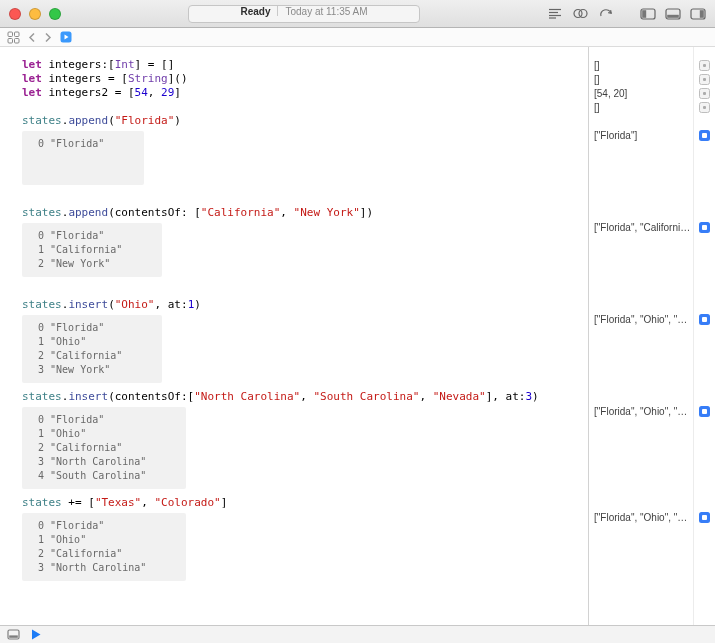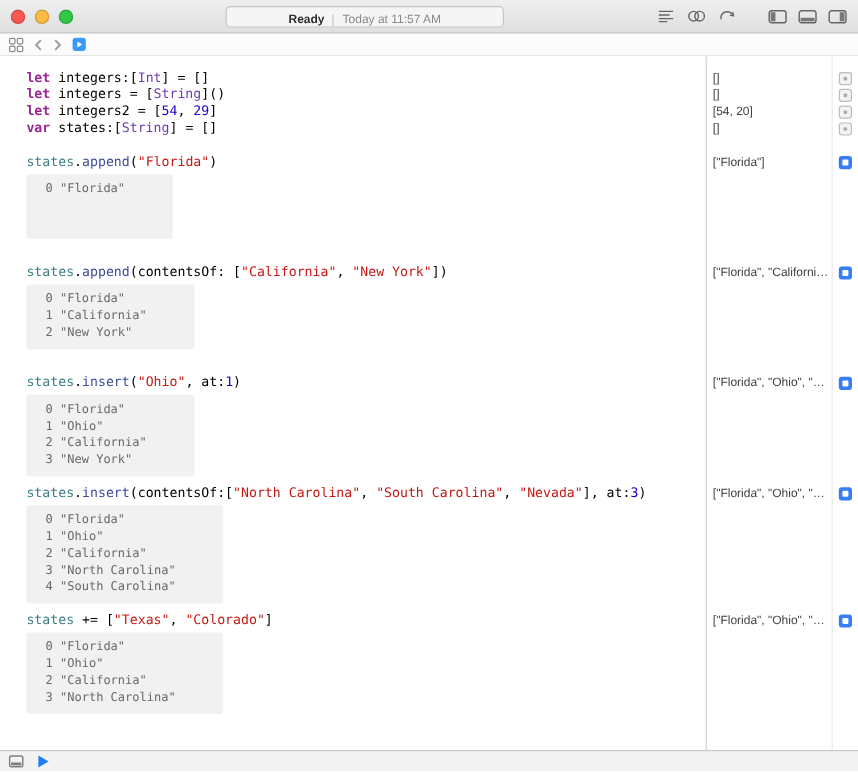--- a/index.html
+++ b/index.html
@@ -5,21 +5,21 @@
   * { box-sizing: border-box; margin: 0; padding: 0; }
   html, body { width: 715px; height: 643px; overflow: hidden;
     font-family: "Liberation Sans", sans-serif; background: #fff; }
 
   
   .toolbar { height: 28px; background: linear-gradient(#EFEFEF, #DFDFDF);
     border-bottom: 1px solid #B4B4B4; display: flex; align-items: center; padding: 0 9px; }
   .traffic-lights { display: flex; gap: 8px; align-items: center; }
   .tl { width: 12px; height: 12px; border-radius: 50%; border: 0.5px solid rgba(0,0,0,.18); display: inline-block; }
   .status-capsule { margin: 0 auto; min-width: 232px; height: 18px; background: #F5F5F5;
-    border: 1px solid #C6C6C6; border-radius: 4px; display: flex; align-items: flex-end;
+    border: 1px solid #C6C6C6; border-radius: 4px; display: flex; align-items: flex-start;
     justify-content: center; gap: 7px; font-size: 10px; }
   .status-ready { color: #2E2E2E; font-weight: bold; }
   .status-divider { width: 1px; height: 10px; background: #C9C9C9; }
   .status-time { color: #8A8A8A; }
   .toolbar-right { display: flex; align-items: center; gap: 9px; }
   .tb-btn { display: inline-flex; align-items: center; justify-content: center; }
   .tb-gap { width: 8px; }
 
   
   .jumpbar { height: 19px; background: #FBFBFB; border-bottom: 1px solid #DCDCDC;
@@ -63,21 +63,21 @@
 
   <div class="toolbar">
     <div class="traffic-lights">
       <span class="tl" style="background:#FC5753"></span>
       <span class="tl" style="background:#FDBC40"></span>
       <span class="tl" style="background:#33C748"></span>
     </div>
     <div class="status-capsule">
       <span class="status-ready">Ready</span>
       <span class="status-divider"></span>
-      <span class="status-time">Today at 11:57 AM</span>
+      <span class="status-time">Today at 11:35 AM</span>
     </div>
     <div class="toolbar-right">
       <span class="tb-btn">
         <svg width="16" height="13">
             <g stroke="#666" stroke-width="1.2">
               <line x1="2" y1="2.5" x2="14" y2="2.5"></line>
               <line x1="2" y1="5.5" x2="11" y2="5.5"></line>
               <line x1="2" y1="8.5" x2="14" y2="8.5"></line>
               <line x1="2" y1="11" x2="9" y2="11"></line>
             </g>
@@ -145,21 +145,20 @@
           <polygon points="4.5,3.5 8.5,6 4.5,8.5" fill="#fff"></polygon>
         </svg>
     </span>
   </div>
 
   <div class="main">
     <div class="editor">
         <div class="code-line"><span class="tok tok-keyword" style="color: rgb(155, 35, 147);">let</span><span class="tok tok-plain" style="color: rgb(0, 0, 0);"> integers:[</span><span class="tok tok-type" style="color: rgb(112, 61, 170);">Int</span><span class="tok tok-plain" style="color: rgb(0, 0, 0);">] = []</span></div>
         <div class="code-line"><span class="tok tok-keyword" style="color: rgb(155, 35, 147);">let</span><span class="tok tok-plain" style="color: rgb(0, 0, 0);"> integers = [</span><span class="tok tok-type" style="color: rgb(112, 61, 170);">String</span><span class="tok tok-plain" style="color: rgb(0, 0, 0);">]()</span></div>
         <div class="code-line"><span class="tok tok-keyword" style="color: rgb(155, 35, 147);">let</span><span class="tok tok-plain" style="color: rgb(0, 0, 0);"> integers2 = [</span><span class="tok tok-number" style="color: rgb(28, 0, 207);">54</span><span class="tok tok-plain" style="color: rgb(0, 0, 0);">, </span><span class="tok tok-number" style="color: rgb(28, 0, 207);">29</span><span class="tok tok-plain" style="color: rgb(0, 0, 0);">]</span></div>
-        <div class="code-line"><span class="tok tok-keyword" style="color: rgb(155, 35, 147);">var</span><span class="tok tok-plain" style="color: rgb(0, 0, 0);"> states:[</span><span class="tok tok-type" style="color: rgb(112, 61, 170);">String</span><span class="tok tok-plain" style="color: rgb(0, 0, 0);">] = []</span></div>
         <div class="code-line"></div>
         <div class="code-line"><span class="tok tok-variable" style="color: rgb(62, 128, 135);">states</span><span class="tok tok-plain" style="color: rgb(0, 0, 0);">.</span><span class="tok tok-method" style="color: rgb(62, 76, 154);">append</span><span class="tok tok-plain" style="color: rgb(0, 0, 0);">(</span><span class="tok tok-string" style="color: rgb(196, 26, 22);">"Florida"</span><span class="tok tok-plain" style="color: rgb(0, 0, 0);">)</span></div>
         <div class="inline-box">
           <div class="inline-row">0 "Florida"</div>
         </div>
         <div class="code-line"></div>
         <div class="code-line"><span class="tok tok-variable" style="color: rgb(62, 128, 135);">states</span><span class="tok tok-plain" style="color: rgb(0, 0, 0);">.</span><span class="tok tok-method" style="color: rgb(62, 76, 154);">append</span><span class="tok tok-plain" style="color: rgb(0, 0, 0);">(contentsOf: [</span><span class="tok tok-string" style="color: rgb(196, 26, 22);">"California"</span><span class="tok tok-plain" style="color: rgb(0, 0, 0);">, </span><span class="tok tok-string" style="color: rgb(196, 26, 22);">"New York"</span><span class="tok tok-plain" style="color: rgb(0, 0, 0);">])</span></div>
         <div class="inline-box">
           <div class="inline-row">0 "Florida"</div>
           <div class="inline-row">1 "California"</div>

